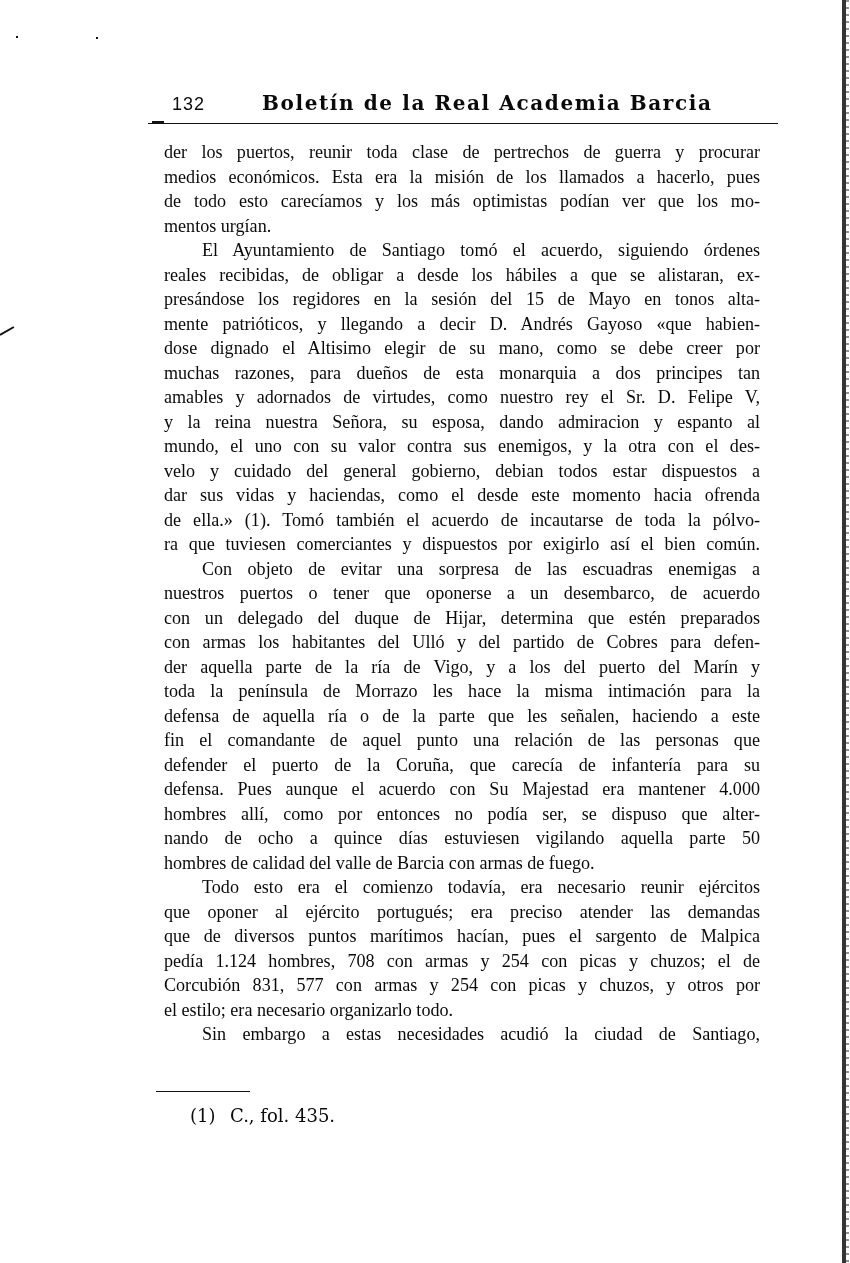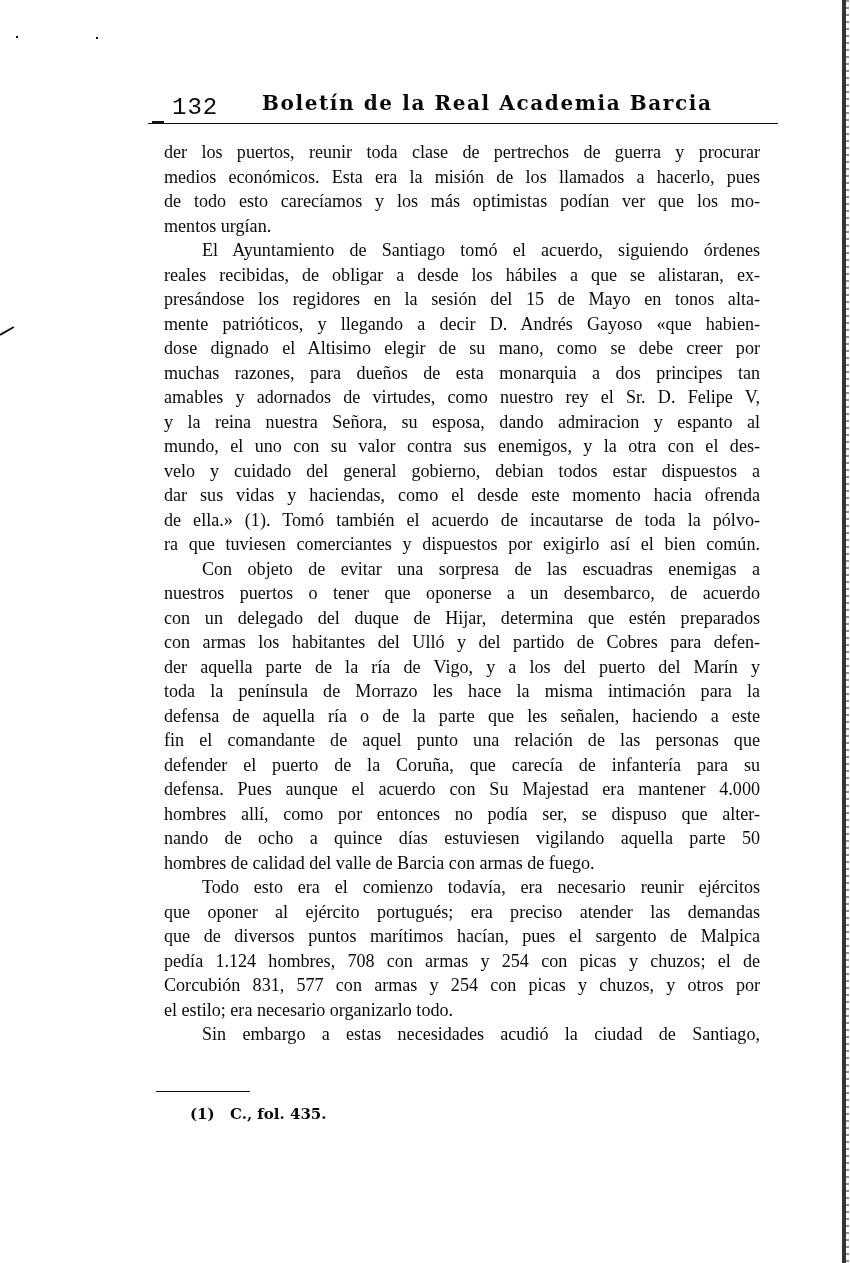--- a/index.html
+++ b/index.html
@@ -24,22 +24,22 @@
       position: absolute;
       left: 148px;
       top: 88px;
       width: 630px;
       height: 36px;
     }
     .page-number {
       position: absolute;
       left: 24px;
       top: 6px;
-      font-family: Liberation Mono, monospace;
-      font-size: 24px;
+      font-family: Liberation Sans, sans-serif;
+      font-size: 18px;
       letter-spacing: 1px;
     }
     .running-title {
       position: absolute;
       left: 114px;
       top: 3px;
       font-family: "DejaVu Serif", serif;
       font-size: 20px;
       letter-spacing: 1.6px;
       font-weight: bold;
@@ -92,22 +92,21 @@
       top: 1091px;
       width: 94px;
       height: 0;
       border-top: 1.5px solid #111;
     }
     .footnote {
       position: absolute;
       left: 190px;
       top: 1105px;
       font-family: "DejaVu Serif", serif;
-      font-size: 15px;
-      font-weight: bold;
+      font-size: 18px;
     }
     .footnote .fn-mark {
       display: inline-block;
       width: 40px;
     }
     .scan-edge {
       position: absolute;
       left: 842px;
       top: 0;
       width: 4px;

